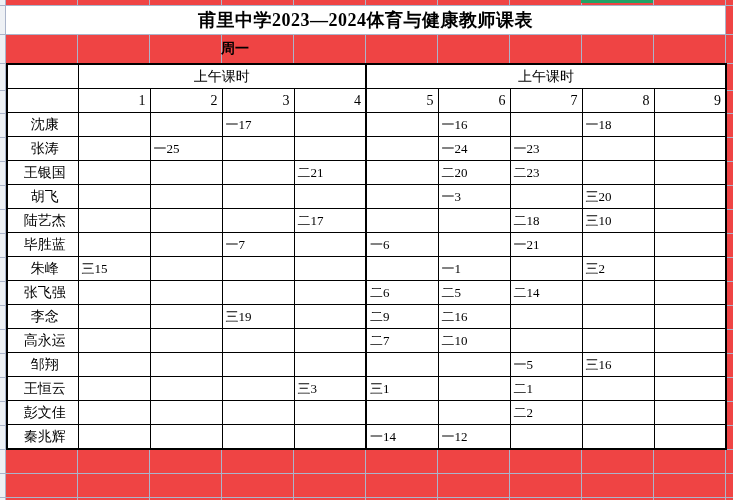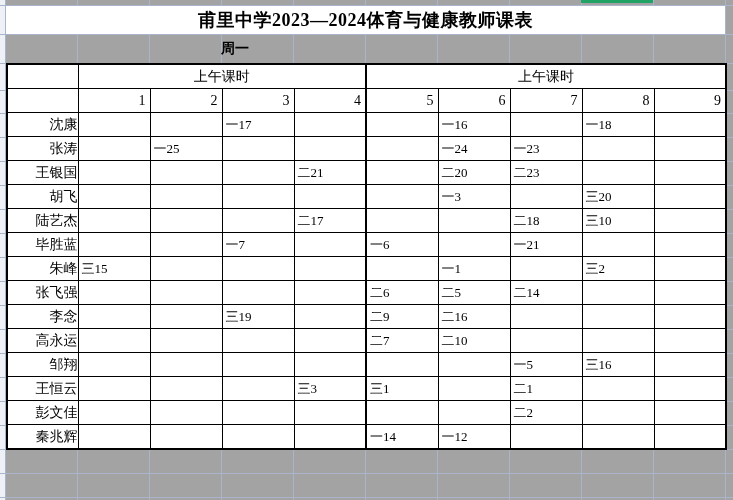--- a/index.html
+++ b/index.html
@@ -1,19 +1,19 @@
 <!DOCTYPE html>
 <html><head>
 <meta charset="utf-8">
 <style>
   html,body{margin:0;padding:0;}
   .screen{
     position:relative;
     width:733px;height:500px;
-    background:#a3a3a3;
+    background:#ef4444;
     overflow:hidden;
     font-family:"Liberation Serif","DejaVu Serif",serif;
     color:#000;
   }
   .row-sliver{
     position:absolute;left:0;top:0;width:5px;height:500px;
     background:#eef1f5;
   }
   .vline{position:absolute;top:0;bottom:0;width:1px;}
   .hline{position:absolute;left:0;right:0;height:1px;}
@@ -44,21 +44,21 @@
     height:23px;
     padding:0;
     font-weight:normal;
     overflow:hidden;white-space:nowrap;
     background:#fff;
   }
   table.timetable thead tr:first-child th{height:23px;}
   .divider{border-right:2px solid #000 !important;margin-left:14px;}
   .sect{text-align:center;font-size:14px;}
   .pnum{text-align:right;padding-right:4px !important;font-size:14px;}
-  .name{text-align:right;padding-left:4px !important;font-size:14px;}
+  .name{text-align:center;padding-left:4px !important;font-size:14px;}
   .val{text-align:left;padding-left:3px !important;font-size:13px;}
 </style>
 </head>
 <body>
 
 <div class="screen">
 
   <div class="row-sliver"></div>
 
   <div id="gridlines">

